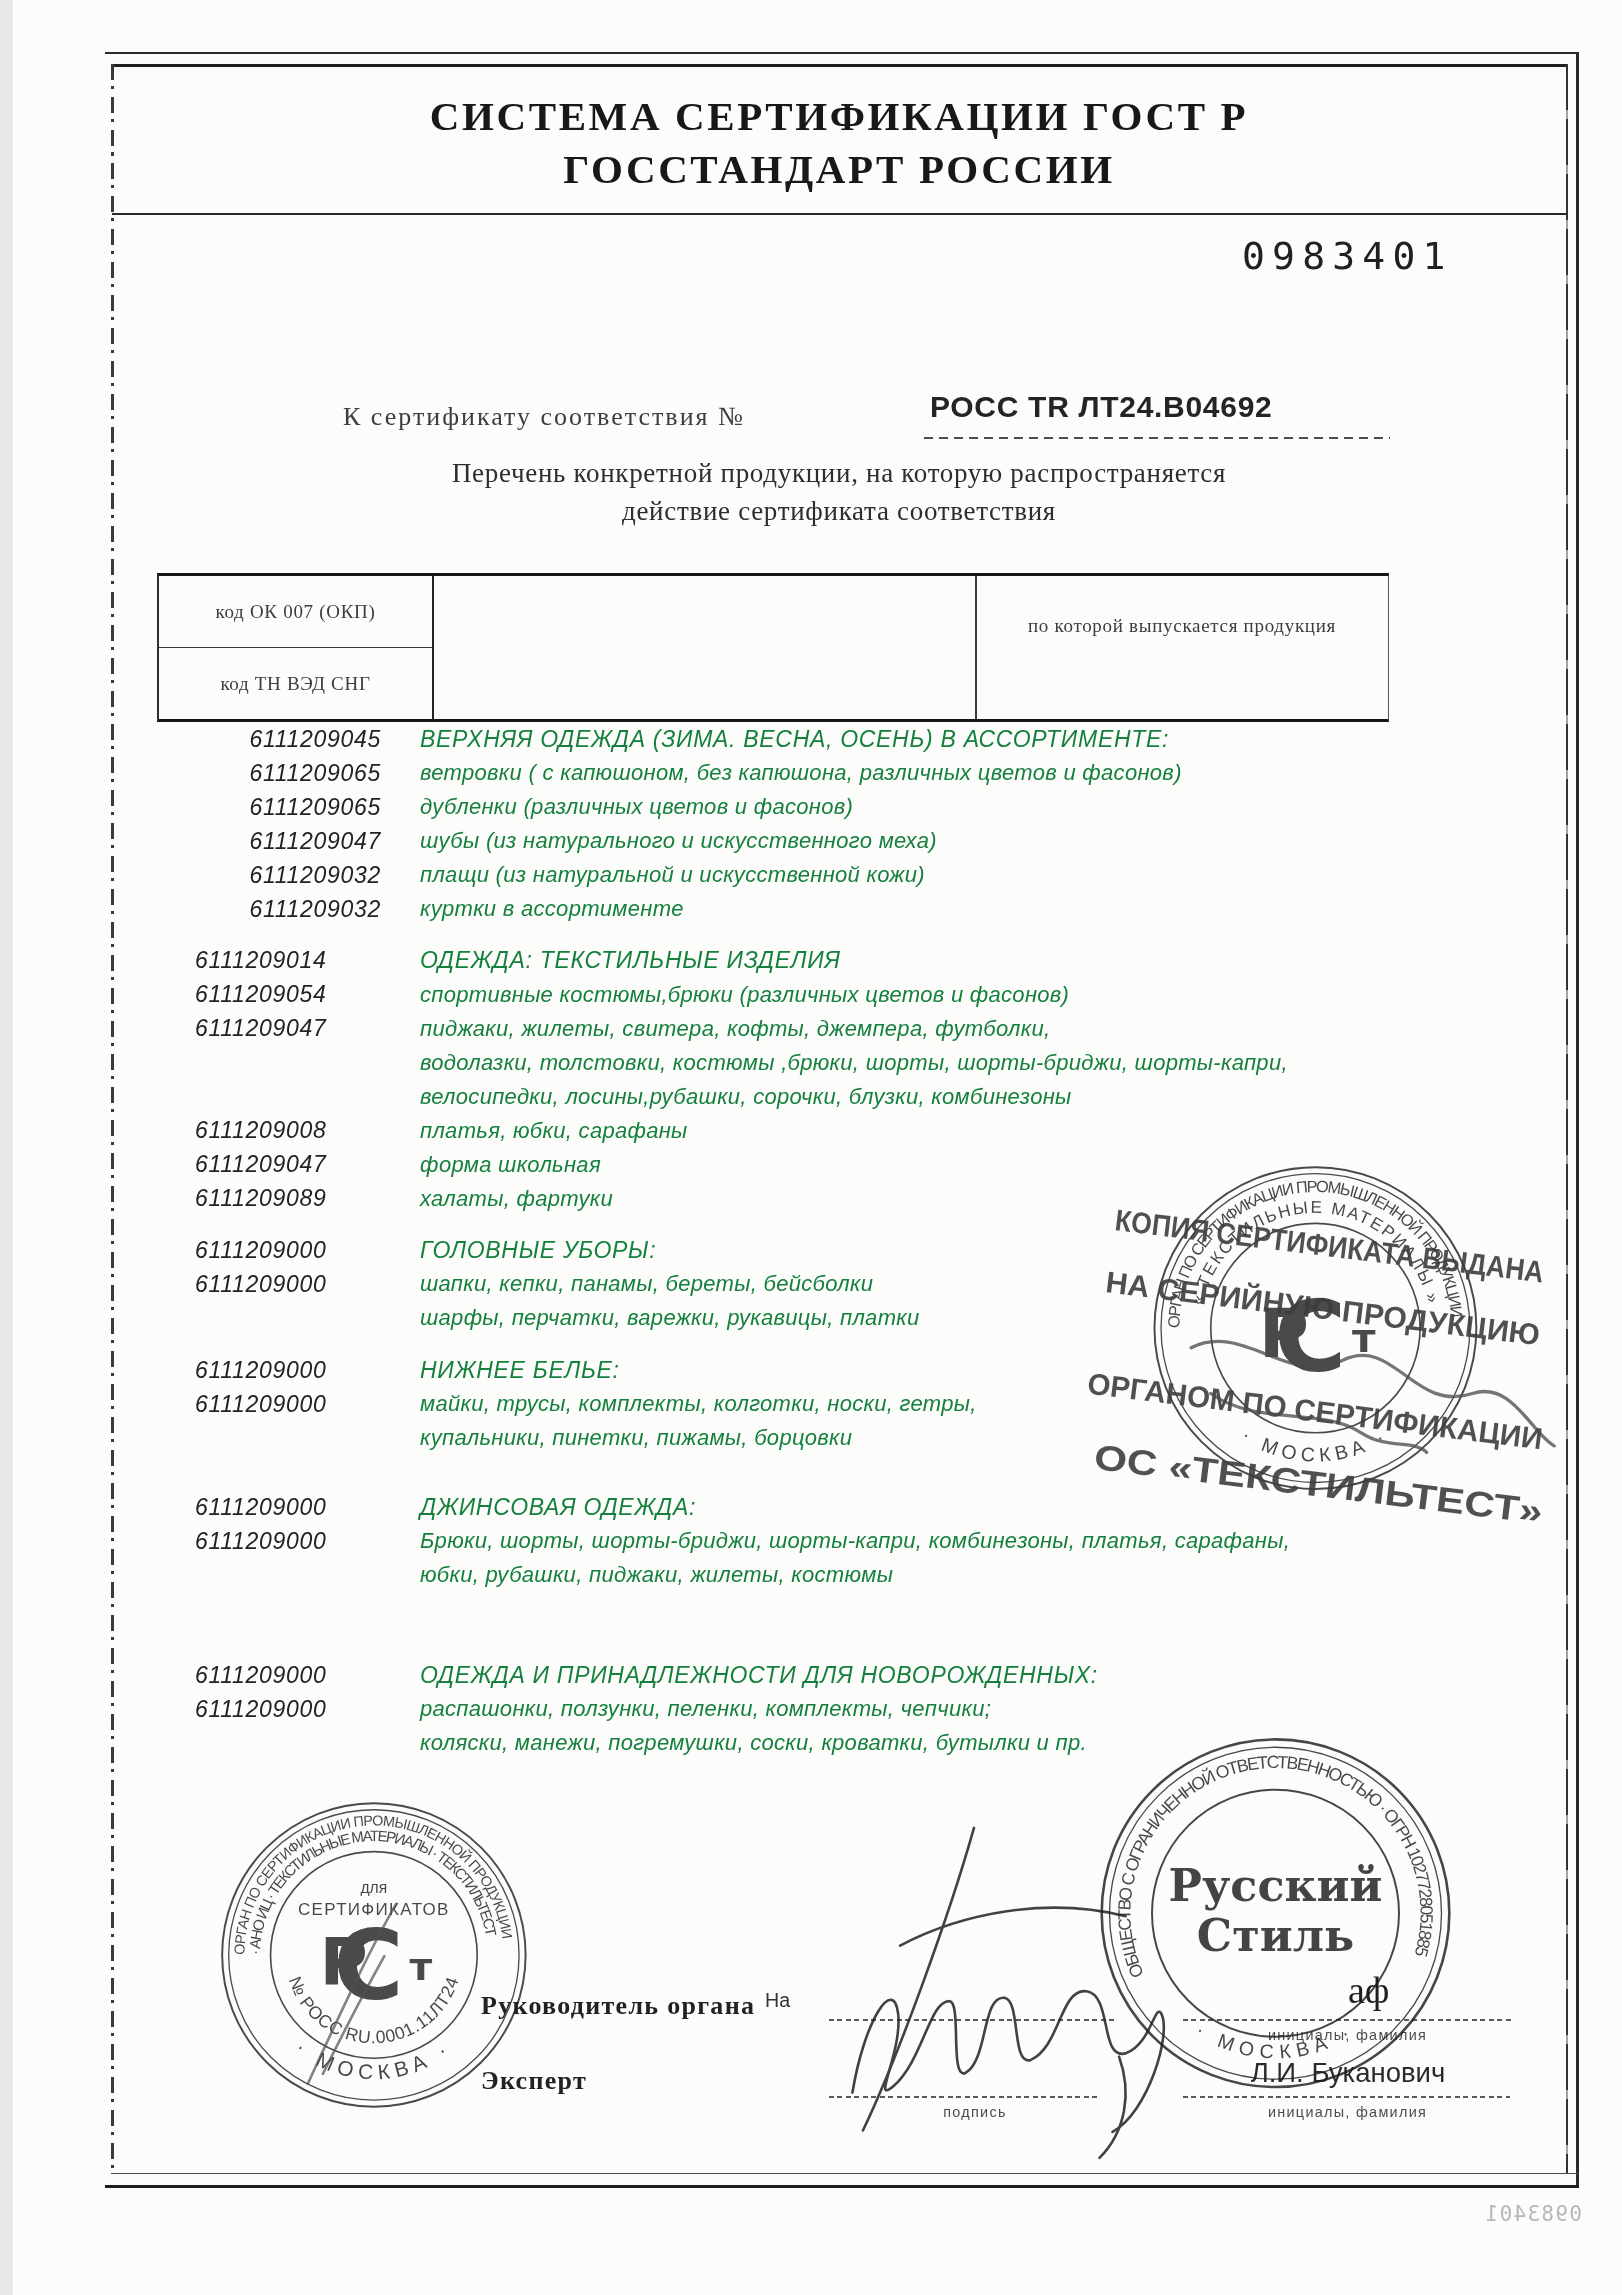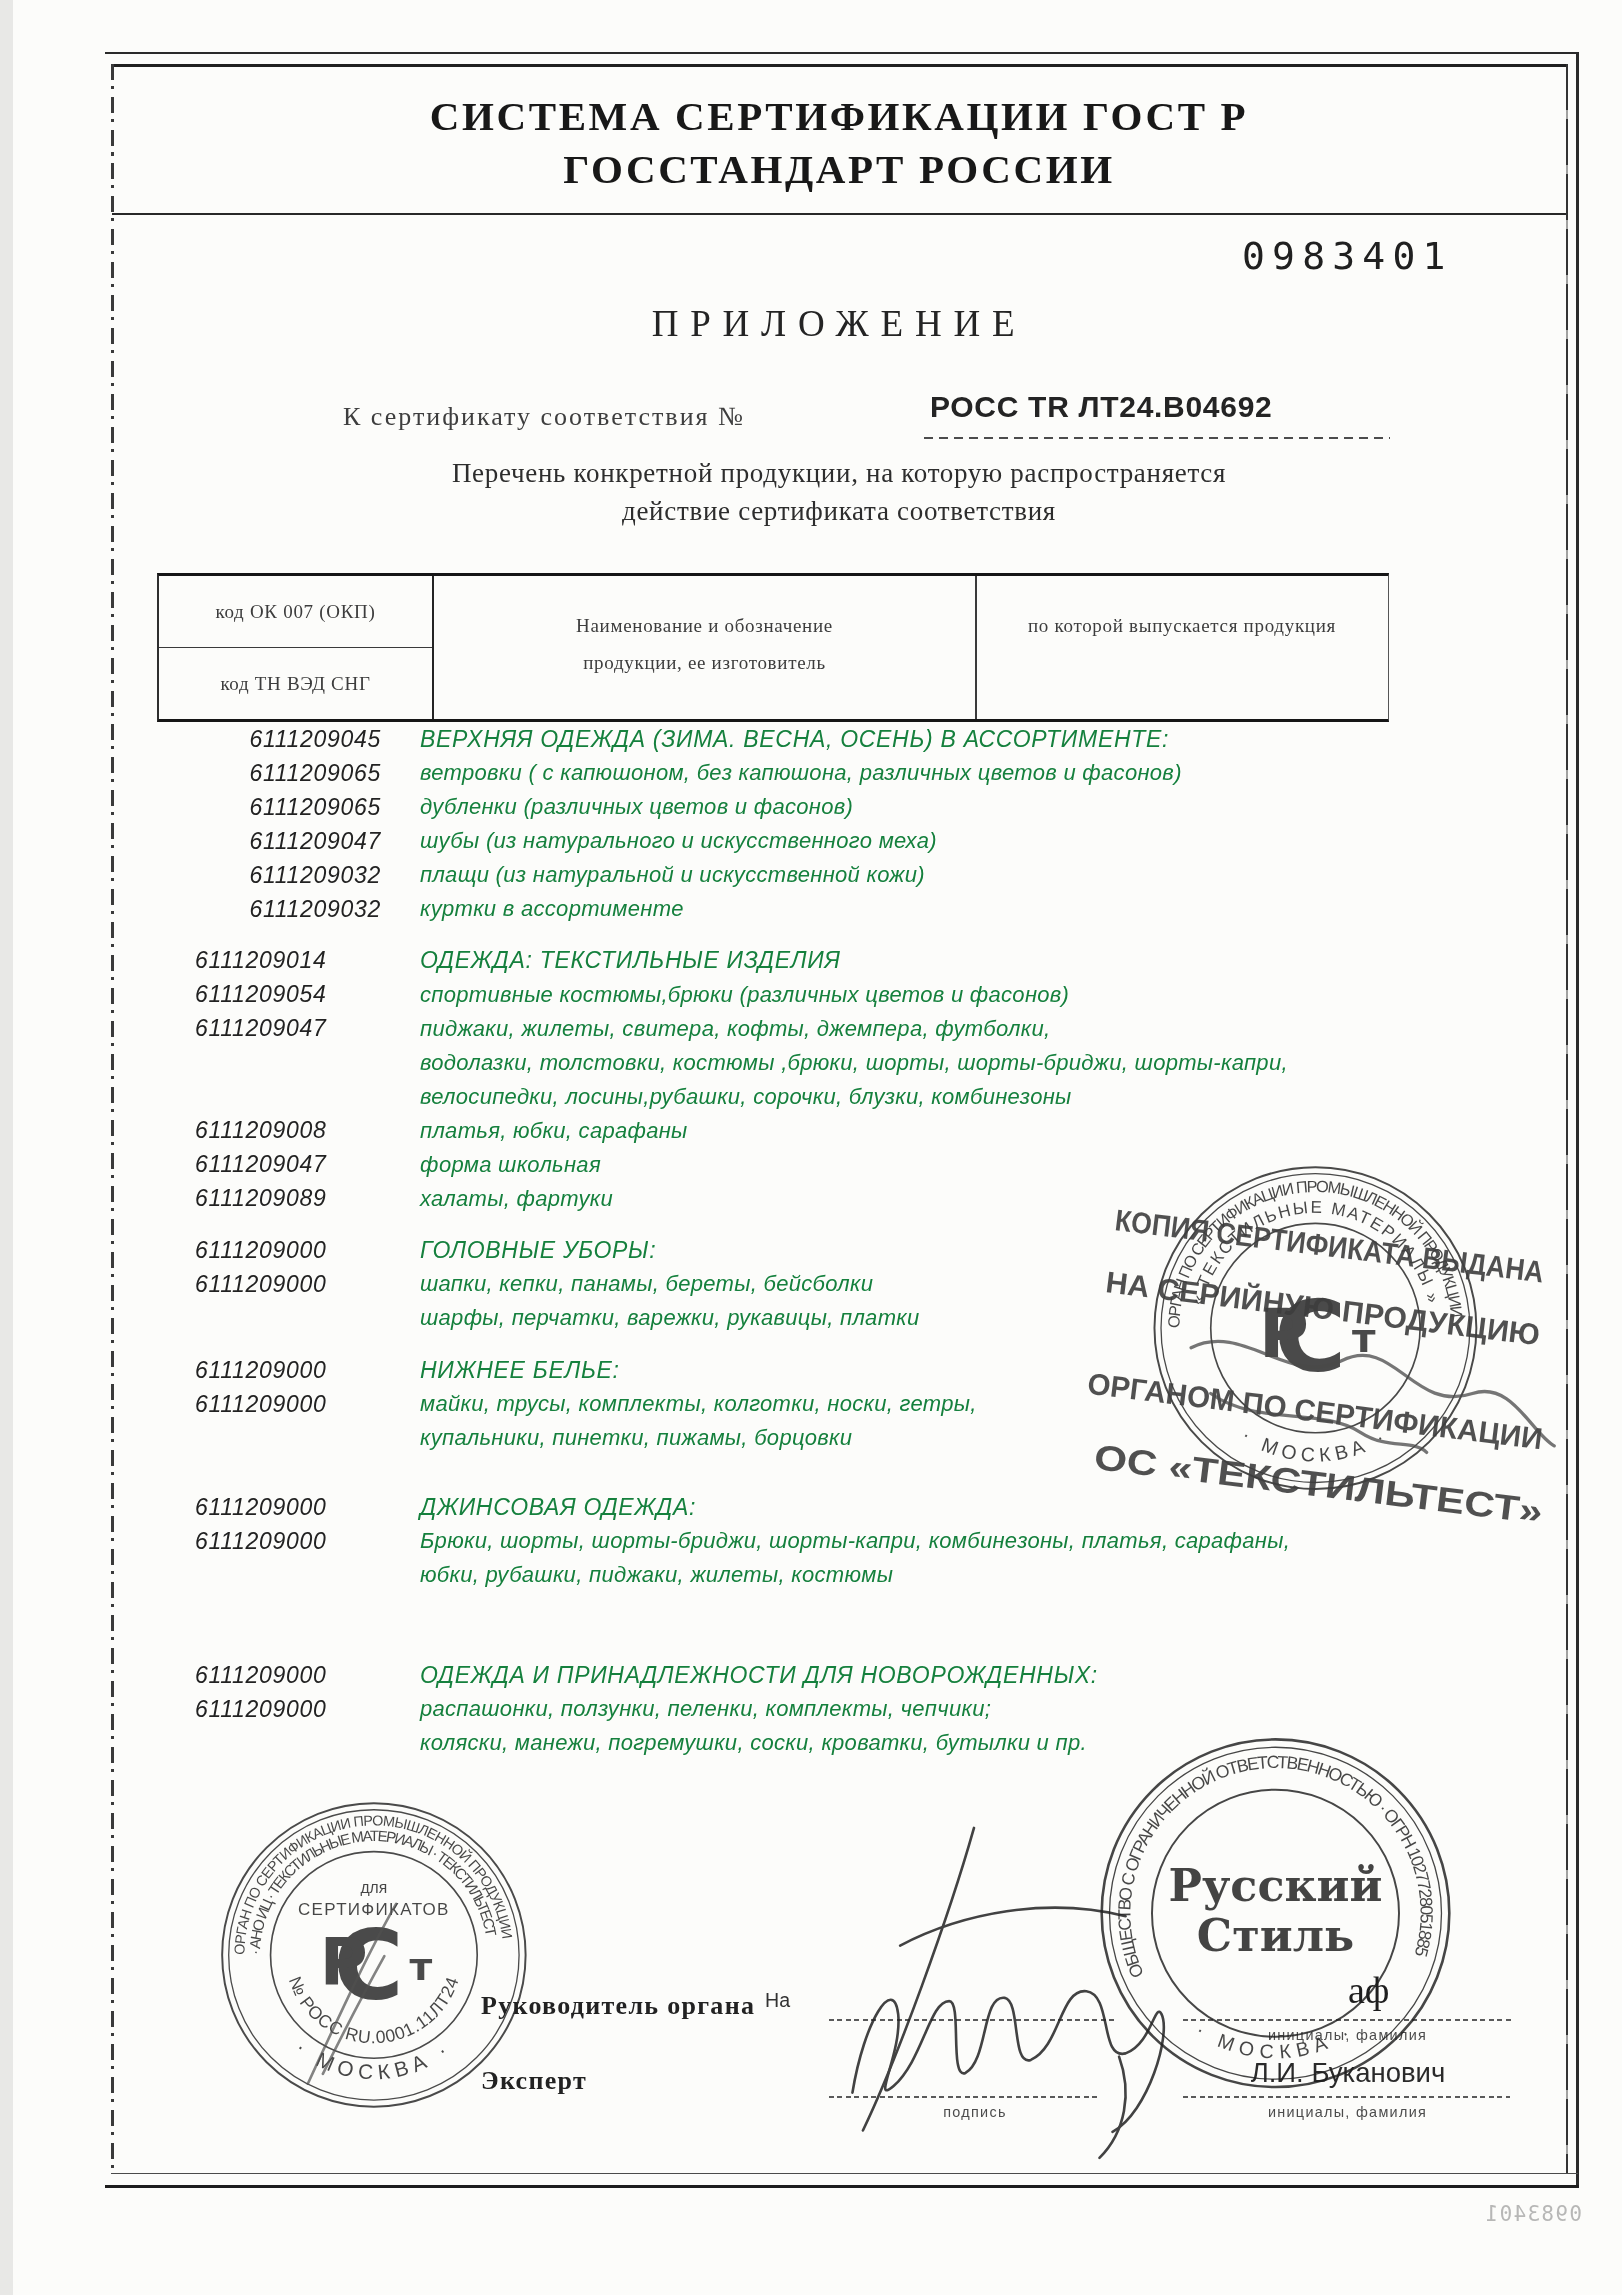--- a/index.html
+++ b/index.html
@@ -96,37 +96,32 @@
   <div class="abs b-right-outer"></div>
   <div class="abs b-right-inner"></div>
   <div class="abs b-left"></div>
   <div class="abs b-bottom-thin"></div>
   <div class="abs b-bottom-thick"></div>
 
   <div class="abs title1">СИСТЕМА СЕРТИФИКАЦИИ ГОСТ Р</div>
   <div class="abs title2">ГОССТАНДАРТ РОССИИ</div>
   <div class="abs title-divider"></div>
   <div class="abs formnum">0983401</div>
-  <div class="abs appendix">ПРИЛОЖЕНИЕ</div>
   <div class="abs certlabel">К сертификату соответствия №</div>
   <div class="abs certnum">РОСС  TR ЛТ24.В04692</div>
   <div class="abs cert-underline"></div>
   <div class="abs intro2">действие сертификата соответствия</div>
   <div class="abs intro1">Перечень конкретной продукции, на которую распространяется</div>
 
   <div class="abs tbl">
     <div class="v1"></div>
     <div class="v2"></div>
     <div class="hdiv"></div>
     <div class="hcell c1a">код ОК 007 (ОКП)</div>
     <div class="hcell c1b">код ТН ВЭД СНГ</div>
-    <div class="hcell c2">
-      <div>Наименование и обозначение</div>
-      <div>продукции, ее изготовитель</div>
-    </div>
     <div class="hcell c3">
       <div>по которой выпускается продукция</div>
     </div>
   </div>
 
   <div class="abs plist">
       <div class="sec gap-first">
         <div class="prow">
           <span class="pcode">6111209045</span>
           <span class="ptext phead">ВЕРХНЯЯ ОДЕЖДА (ЗИМА. ВЕСНА, ОСЕНЬ) В АССОРТИМЕНТЕ:</span>

